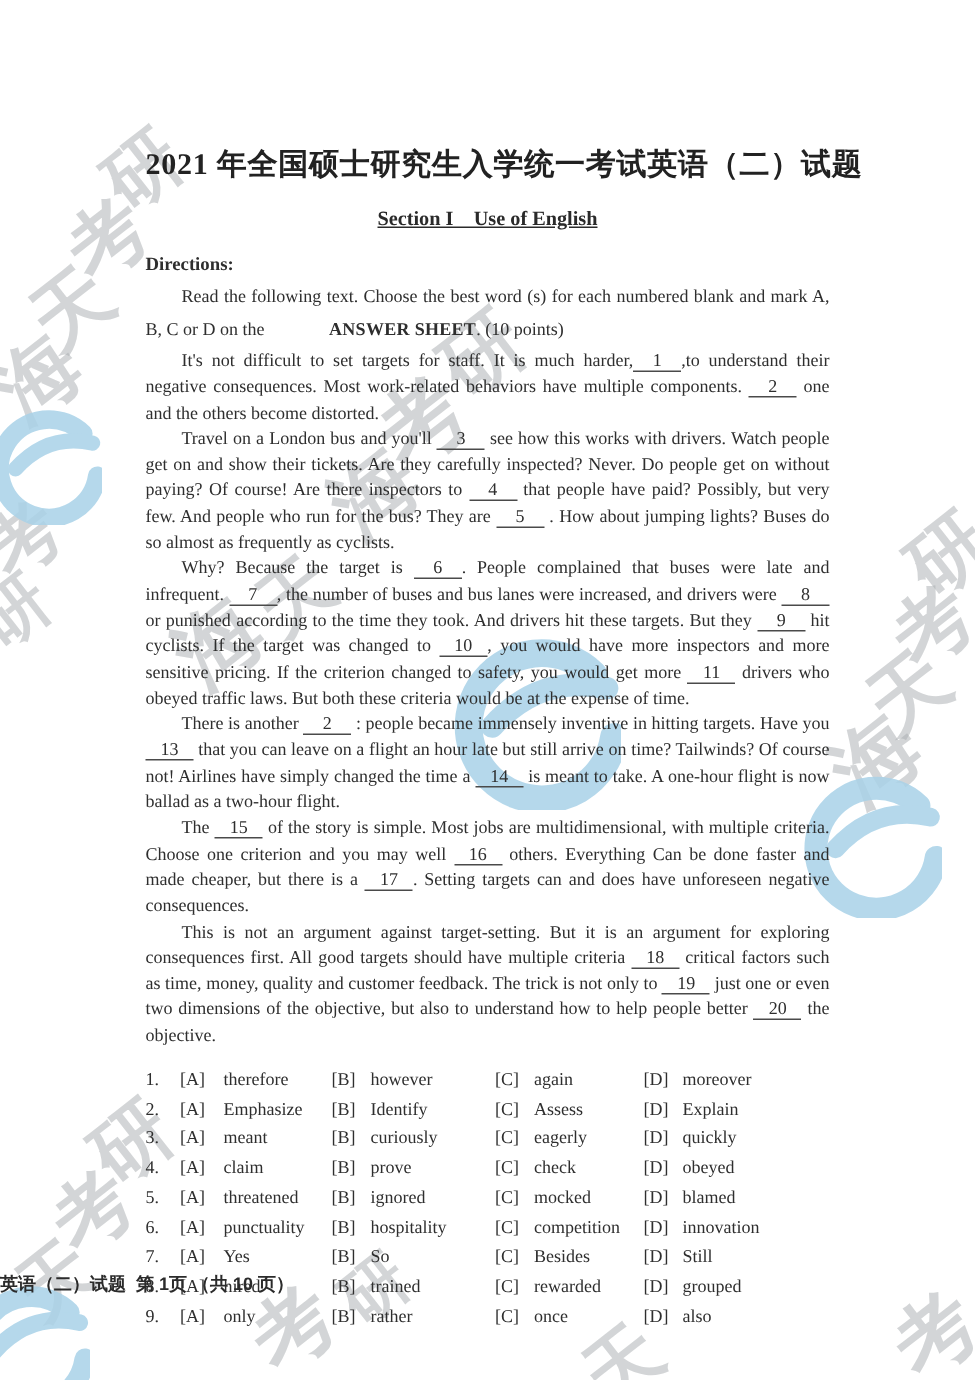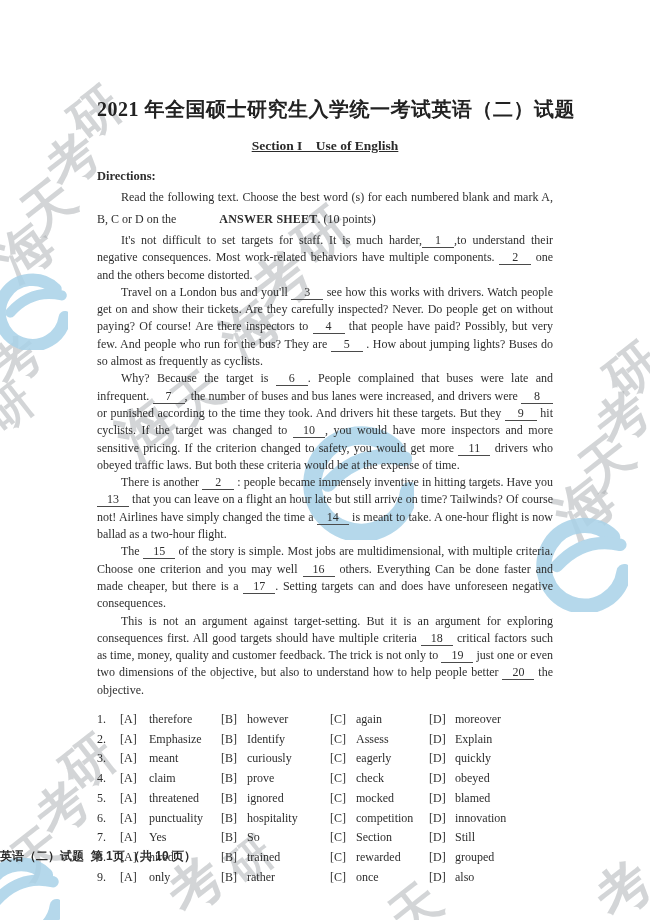--- a/index.html
+++ b/index.html
@@ -180,21 +180,21 @@
           <span>[D]</span>
           <span>innovation</span>
         </div>
         <div class="opt-row">
           <span>7.</span>
           <span>[A]</span>
           <span>Yes</span>
           <span>[B]</span>
           <span>So</span>
           <span>[C]</span>
-          <span>Section</span>
+          <span>Besides</span>
           <span>[D]</span>
           <span>Still</span>
         </div>
         <div class="opt-row">
           <span>8.</span>
           <span>[A]</span>
           <span>hired</span>
           <span>[B]</span>
           <span>trained</span>
           <span>[C]</span>

